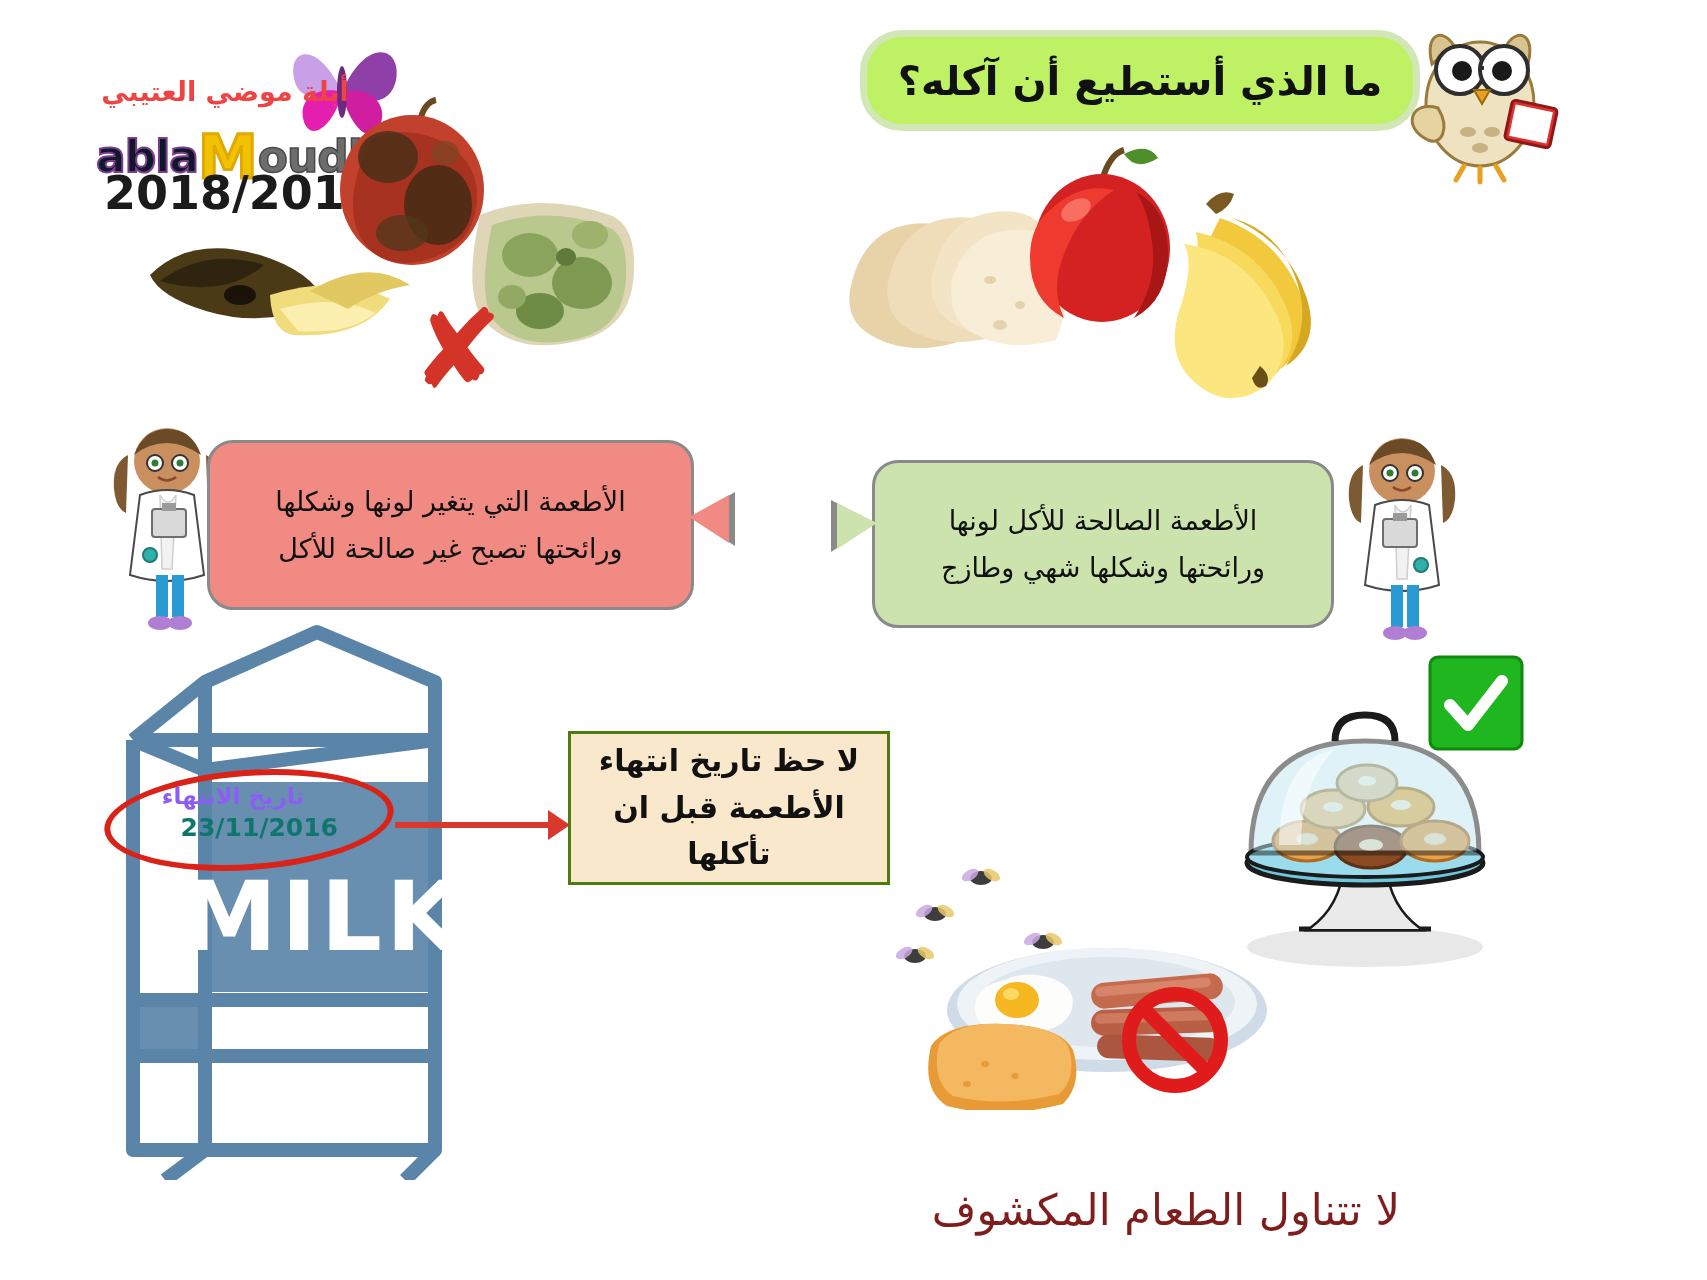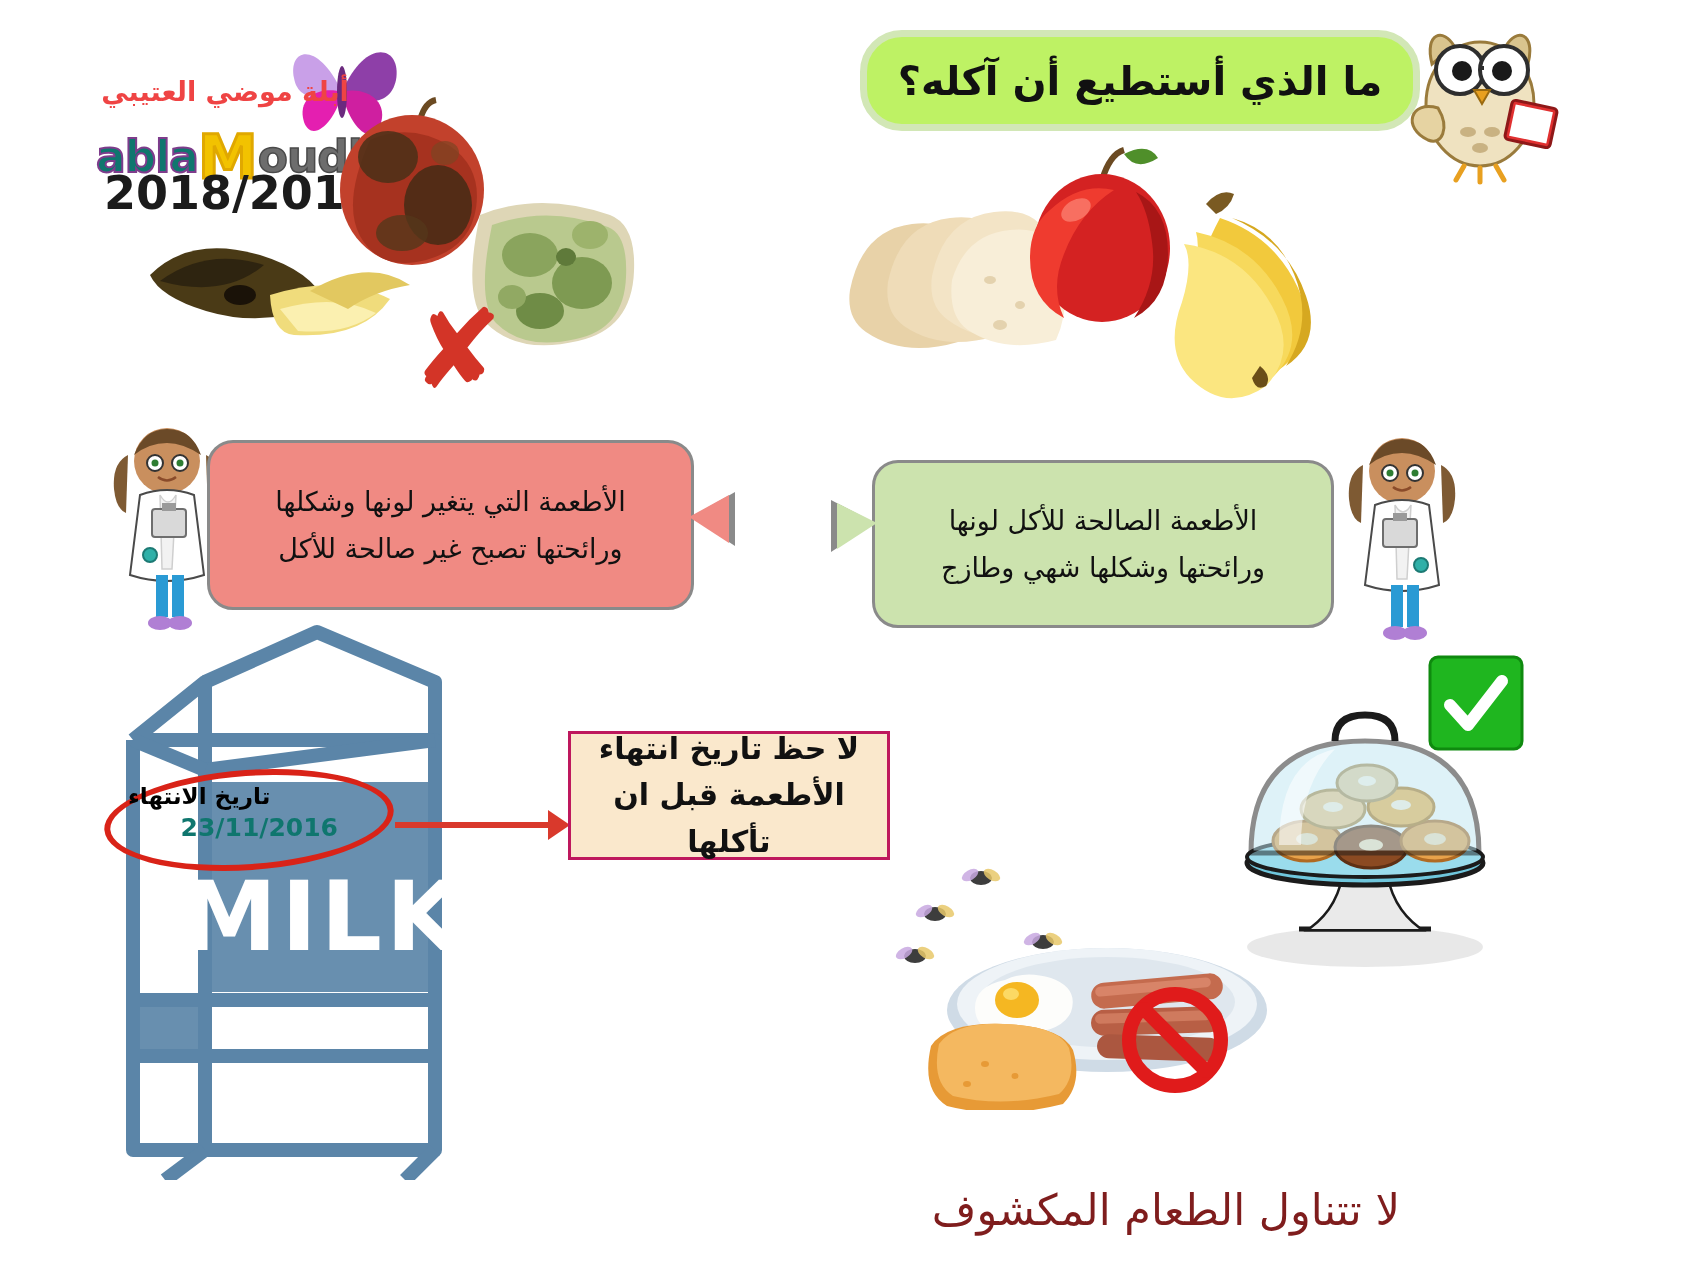--- a/index.html
+++ b/index.html
@@ -19,21 +19,21 @@
     position:absolute;left:10px;top:48px;width:250px;
     text-align:center;font-size:27px;font-weight:700;color:#ef4444;
     direction:rtl;letter-spacing:0px;white-space:nowrap;
   }
   .logo-butterfly{position:absolute;left:188px;top:2px;width:130px;height:120px;}
   .logo-word{
     position:absolute;left:6px;top:88px;width:290px;height:60px;
     direction:ltr;text-align:left;
   }
   .logo-abla{
-    font-size:44px;font-weight:800;color:#0f766e;
+    font-size:44px;font-weight:800;color:#0f172a;
     -webkit-text-stroke:2px #7e3c8c;
     font-family:"DejaVu Sans","Liberation Sans",sans-serif;
     letter-spacing:-1px;
   }
   .logo-m{
     font-size:60px;font-weight:800;color:#f2c200;
     -webkit-text-stroke:3px #e0a800;position:relative;top:6px;
   }
   .logo-oudhi{
     font-size:44px;font-weight:800;color:#6d6d6d;
@@ -107,22 +107,22 @@
   }
 
   
   .girl-left{left:100px;top:415px;width:135px;height:220px;}
   .girl-right{left:1335px;top:425px;width:135px;height:220px;}
 
   
   .milk{left:105px;top:620px;width:400px;height:560px;}
 
   .expiry-label{
-    left:128px;top:783px;width:210px;text-align:left;
-    direction:rtl;font-size:23px;font-weight:700;color:#000000;
+    left:128px;top:783px;width:210px;text-align:center;
+    direction:rtl;font-size:23px;font-weight:700;color:#8b5cf6;
   }
   .expiry-date{
     left:128px;top:813px;width:210px;text-align:right;
     direction:ltr;font-size:25px;font-weight:700;color:#0f766e;
     font-family:"DejaVu Sans","Liberation Sans",sans-serif;
   }
   .red-ellipse{
     left:104px;top:770px;width:278px;height:88px;
     border:6px solid #d92318;border-radius:50%;
     transform:rotate(-4deg);
@@ -131,22 +131,22 @@
   
   .arrow-line{left:395px;top:822px;width:160px;height:6px;background:#d9392c;}
   .arrow-head{
     left:548px;top:810px;width:0;height:0;
     border-top:15px solid transparent;border-bottom:15px solid transparent;
     border-right:0;border-left:22px solid #d9392c;
   }
 
   
   .note-box{
-    left:568px;top:731px;width:322px;height:129px;
-    background:#fae8cc;border:3px solid #be185d;box-sizing:border-box;
+    left:568px;top:731px;width:322px;height:154px;
+    background:#fae8cc;border:3px solid #4d7c0f;box-sizing:border-box;
     display:flex;align-items:center;justify-content:flex-start;padding:8px 14px;
   }
   .note-box p{
     margin:0;direction:rtl;text-align:center;color:#111;
     font-size:30px;line-height:1.55;font-weight:700;
   }
 
   
   .breakfast{left:895px;top:860px;width:430px;height:250px;}
 

